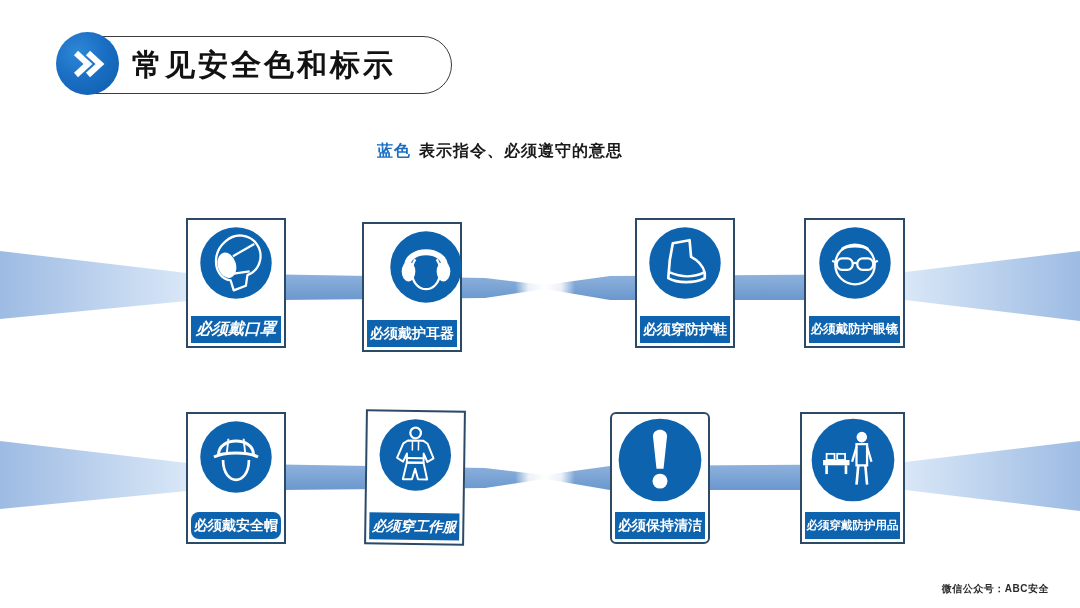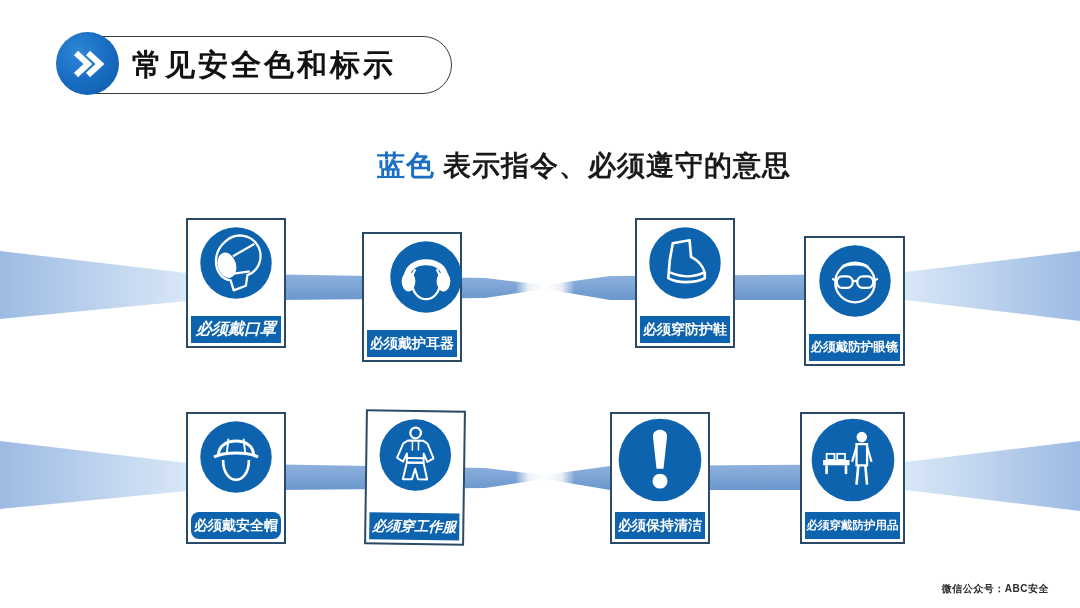--- a/index.html
+++ b/index.html
@@ -12,39 +12,39 @@
   
   .header-pill{position:absolute;left:58px;top:36px;width:392px;height:56px;
                border:1px solid #3c3c3c;border-radius:29px;background:#fff;}
   .header-circle{position:absolute;left:56px;top:32px;width:63px;height:63px;border-radius:50%;
                  background:radial-gradient(circle at 35% 32%,#2f87d6 0%,#1a6fc4 45%,#0d5ba8 100%);
                  display:flex;align-items:center;justify-content:center;}
   .page-title{position:absolute;left:132px;top:45px;font-size:30px;font-weight:bold;color:#121212;
               letter-spacing:3px;font-family:"Liberation Serif","DejaVu Serif",serif;white-space:nowrap;}
 
   
-  .subtitle{position:absolute;left:377px;top:147px;font-size:28px;font-weight:bold;color:#1a1a1a;
+  .subtitle{position:absolute;left:377px;top:141px;font-size:16px;font-weight:bold;color:#1a1a1a;
             white-space:nowrap;letter-spacing:1px;}
   .subtitle .hl{color:#1a6fc4;margin-right:8px;}
 
   
   .sign{position:absolute;width:100px;height:130px;background:#fff;border:2px solid #2a4a68;
         box-sizing:border-box;display:flex;flex-direction:column;align-items:center;}
   .sign-pict{margin-top:5px;width:76px;height:76px;}
   .sign-pict.big{margin-top:2px;width:88px;height:88px;}
   .sign-strip{position:absolute;left:3px;right:3px;bottom:3px;height:27px;background:#0d63ae;
               color:#fff;display:flex;align-items:center;justify-content:center;font-weight:bold;
               white-space:nowrap;overflow:hidden;}
   #sign-r1-1{left:186px;top:218px;}
-  #sign-r1-2{left:362px;top:232px;padding-left:28px;}
+  #sign-r1-2{left:362px;top:222px;padding-left:28px;}
   #sign-r1-3{left:635px;top:218px;}
-  #sign-r1-4{left:804px;top:236px;width:101px;align-items:center;}
+  #sign-r1-4{left:804px;top:218px;width:101px;align-items:center;}
   #sign-r2-1{left:186px;top:412px;height:132px;}
   #sign-r2-2{left:365px;top:410px;height:135px;transform:rotate(0.8deg);}
-  #sign-r2-3{left:610px;top:412px;height:132px;}
+  #sign-r2-3{left:610px;top:412px;height:132px;border-radius:6px;}
   #sign-r2-4{left:800px;top:412px;width:105px;height:132px;font-family:Liberation Mono, monospace;}
   #sign-r2-2 .sign-strip{font-style:italic;}
 
   
   .brand-row{position:absolute;right:20px;top:543px;display:flex;align-items:center;}
   .wechat-icon{width:44px;height:38px;margin-right:4px;}
   .brand-title{font-size:28px;font-weight:bold;letter-spacing:3px;color:#fff;
                -webkit-text-stroke:1px #c0c0c0;text-shadow:2px 3px 3px #ababab;white-space:nowrap;}
   .account-line{position:absolute;right:31px;top:582px;font-size:10px;color:#2b2b2b;
                 font-weight:bold;white-space:nowrap;letter-spacing:0.5px;}

